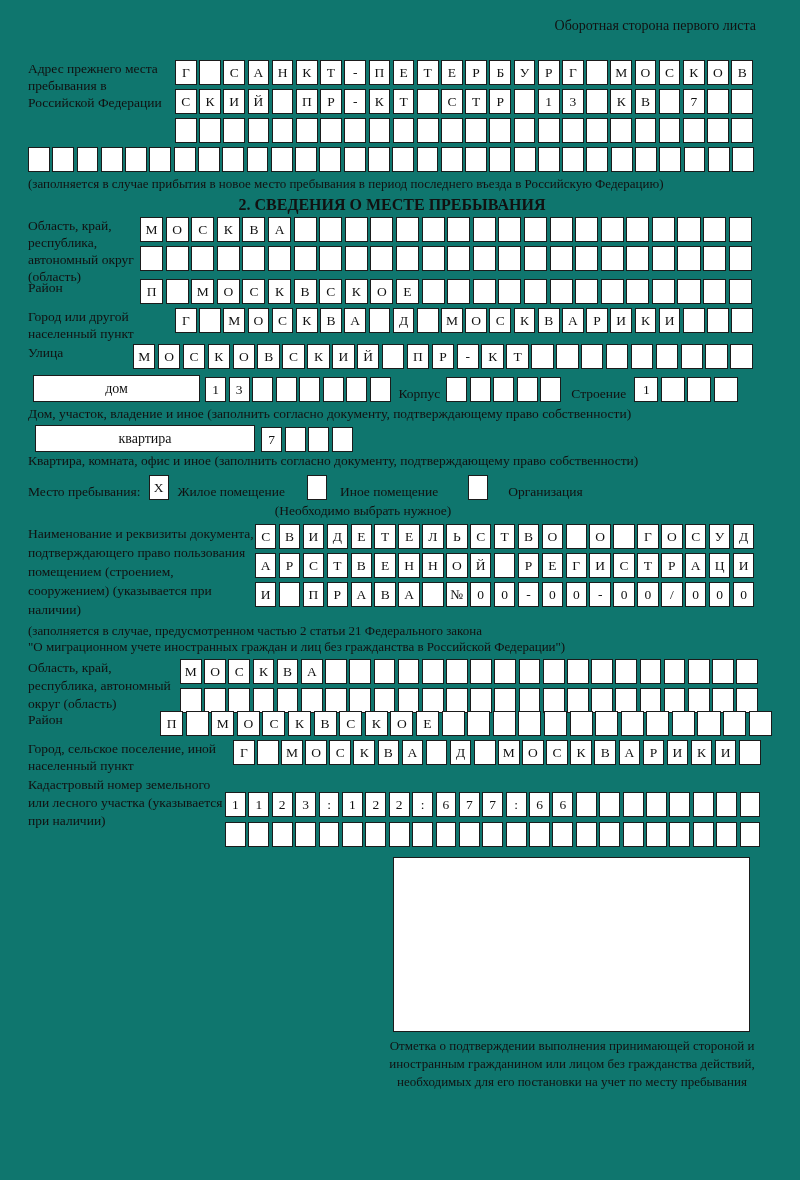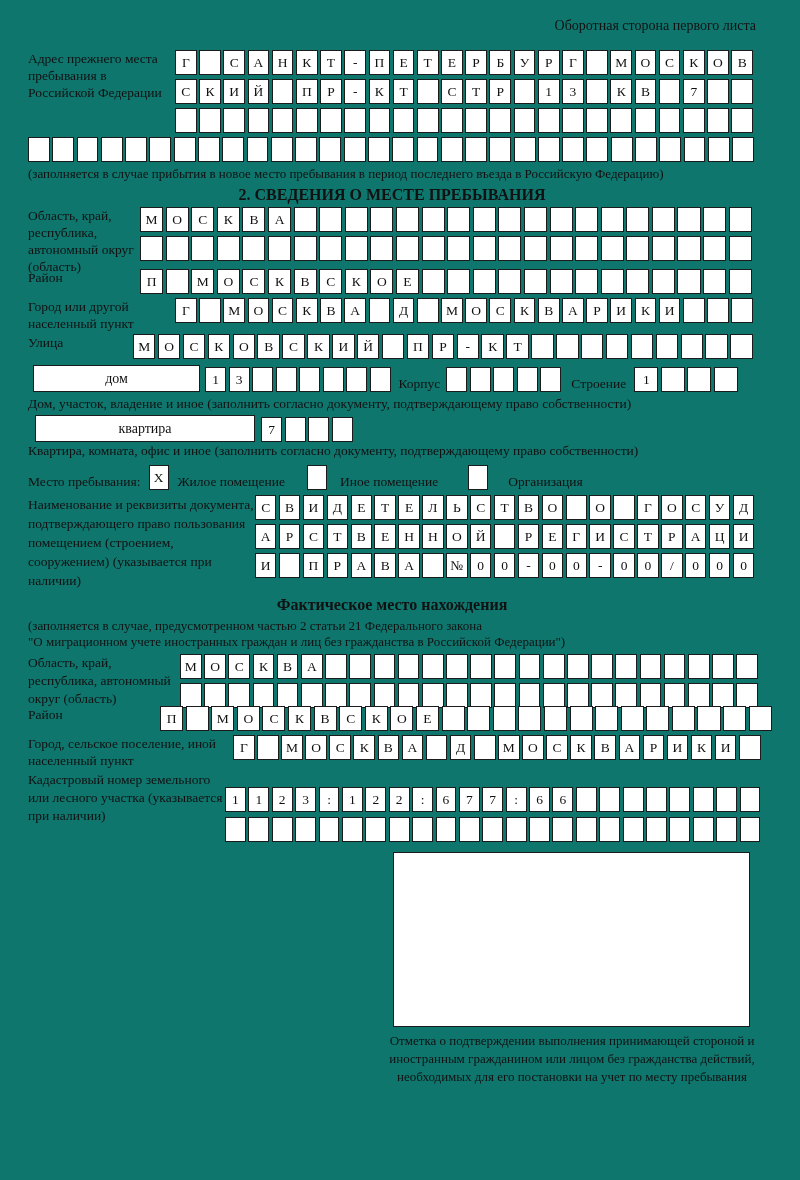--- a/index.html
+++ b/index.html
@@ -66,21 +66,21 @@
     text-align:center; font-size:13px; line-height:18px;
   }
 </style>
 </head>
 <body>
 
 <div class="page">
 
   <div class="hdr-note">Оборотная сторона первого листа</div>
 
-  <div class="flex" style="margin-top:16px;">
+  <div class="flex" style="margin-top:26px;">
     <div class="lbl" style="width:147px;flex:0 0 147px;">Адрес прежнего места пребывания в Российской Федерации</div>
     <div>
       <div class="cells c24a">
           <span class="cell">Г</span>
           <span class="cell"></span>
           <span class="cell">С</span>
           <span class="cell">А</span>
           <span class="cell">Н</span>
           <span class="cell">К</span>
           <span class="cell">Т</span>
@@ -384,20 +384,21 @@
 
   <div class="inline-row" style="margin-top:6px;">
     <div class="inline-lbl">Место пребывания:</div>
     <div class="chk" style="margin-left:8px;">X</div>
     <div class="inline-lbl" style="margin-left:9px;">Жилое помещение</div>
     <div class="chk" style="margin-left:22px;"></div>
     <div class="inline-lbl" style="margin-left:13px;">Иное помещение</div>
     <div class="chk" style="margin-left:30px;"></div>
     <div class="inline-lbl" style="margin-left:20px;">Организация</div>
   </div>
+  <div class="lbl" style="width:330px;margin-left:170px;text-align:center;margin-top:2px;">(Необходимо выбрать нужное)</div>
 
   <div class="flex" style="margin-top:5px;">
     <div class="lbl" style="width:227px;flex:0 0 227px;line-height:19px;">Наименование и реквизиты документа, подтверждающего право пользования помещением (строением, сооружением) (указывается при наличии)</div>
     <div>
       <div class="cells c21">
           <span class="cell">С</span>
           <span class="cell">В</span>
           <span class="cell">И</span>
           <span class="cell">Д</span>
           <span class="cell">Е</span>
@@ -460,21 +461,20 @@
           <span class="cell">0</span>
           <span class="cell">0</span>
           <span class="cell">/</span>
           <span class="cell">0</span>
           <span class="cell">0</span>
           <span class="cell">0</span>
         </div>
     </div>
   </div>
 
-  <div class="sec-title" style="margin-top:6px;">Фактическое место нахождения</div>
   <div class="note-c" style="margin-top:4px;">(заполняется в случае, предусмотренном частью 2 статьи 21 Федерального закона</div>
   <div class="note-c">"О миграционном учете иностранных граждан и лиц без гражданства в Российской Федерации")</div>
 
   <div class="flex" style="margin-top:4px;">
     <div class="lbl" style="width:152px;flex:0 0 152px;line-height:18px;">Область, край, республика, автономный округ (область)</div>
     <div>
       <div class="cells c24a">
           <span class="cell">М</span>
           <span class="cell">О</span>
           <span class="cell">С</span>

